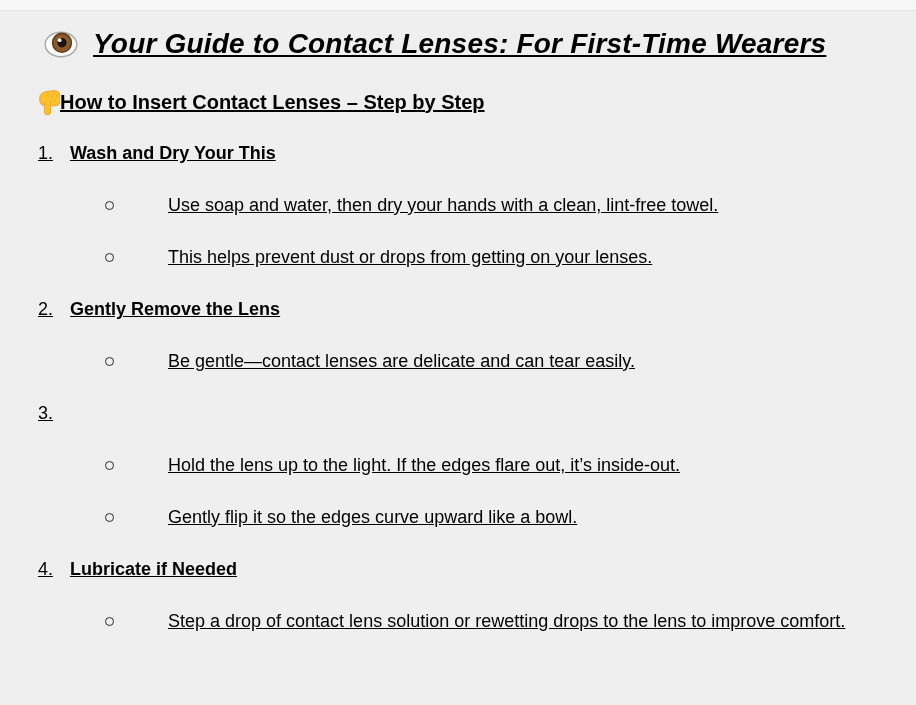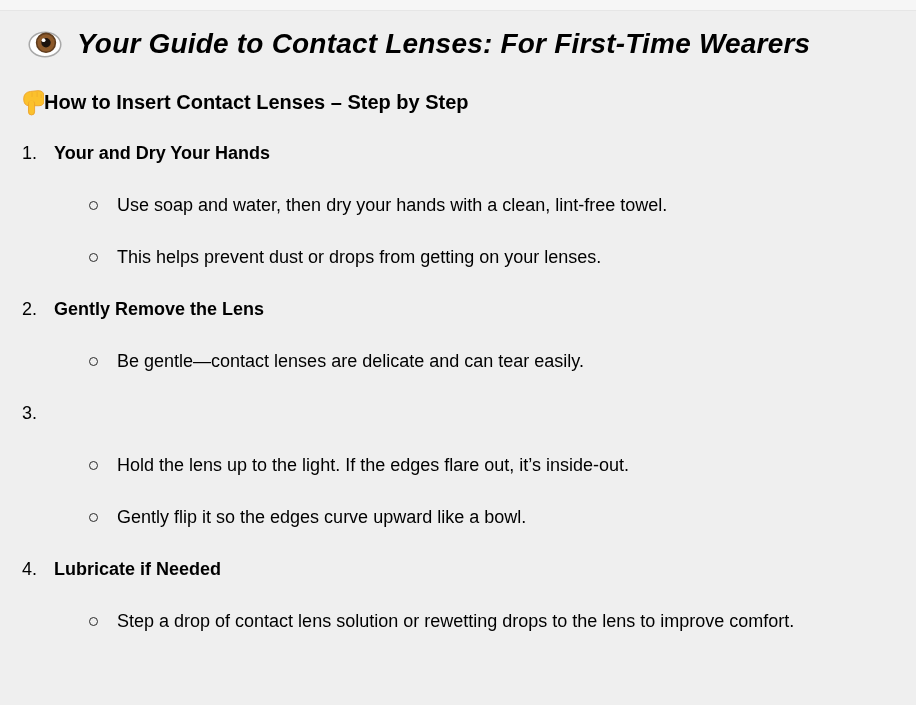--- a/index.html
+++ b/index.html
@@ -12,21 +12,22 @@
     color: #000;
     font-family: "Liberation Sans", sans-serif;
     -webkit-font-smoothing: antialiased;
   }
   .top-strip {
     height: 10px;
     background: #f6f6f6;
     border-bottom: 1px solid #e6e6e6;
   }
   .page {
-    padding: 13px 24px 0 20px;
+    padding: 13px 24px 0 36px;
+    text-decoration: underline;
   }
   .title-row {
     display: flex;
     align-items: center;
     gap: 15px;
     margin-left: 8px;
     height: 40px;
   }
   .title-text {
     font-size: 28px;
@@ -66,20 +67,21 @@
     font-weight: bold;
     white-space: nowrap;
   }
   .bullet-row {
     display: flex;
     align-items: center;
     height: 20px;
     margin-bottom: 32px;
     padding-left: 69px;
     font-size: 18px;
+    gap: 35px;
   }
   .bullet-marker {
     flex: 0 0 7px;
     width: 7px;
     height: 7px;
     border: 1.6px solid #2a2a2a;
     border-radius: 50%;
     background: transparent;
     margin-right: 19px;
     margin-top: 1px;
@@ -120,21 +122,21 @@
         <path d="M10.2 14 l4.6 0" stroke="#fbc12c" stroke-width="3"></path>
         <path d="M13 4 l0 5 M18.5 3.6 l0 5.4 M23 6 l0 4" stroke="#eda32a" stroke-width="1" opacity="0.6"></path>
       </svg>
     </span>
     <span class="section-text">How to Insert Contact Lenses – Step by Step</span>
   </div>
 
   <div class="steps" id="steps">
       <div class="step-title-row">
         <span class="step-number">1.</span>
-        <span class="step-title">Your and Dry Your Hands</span>
+        <span class="step-title">Wash and Dry Your This</span>
       </div>
       <div class="bullet-row">
         <span class="bullet-marker"></span>
         <span class="bullet-text">Use soap and water, then dry your hands with a clean, lint-free towel.</span>
       </div>
       <div class="bullet-row">
         <span class="bullet-marker"></span>
         <span class="bullet-text">This helps prevent dust or drops from getting on your lenses.</span>
       </div>
       <div class="step-title-row">

